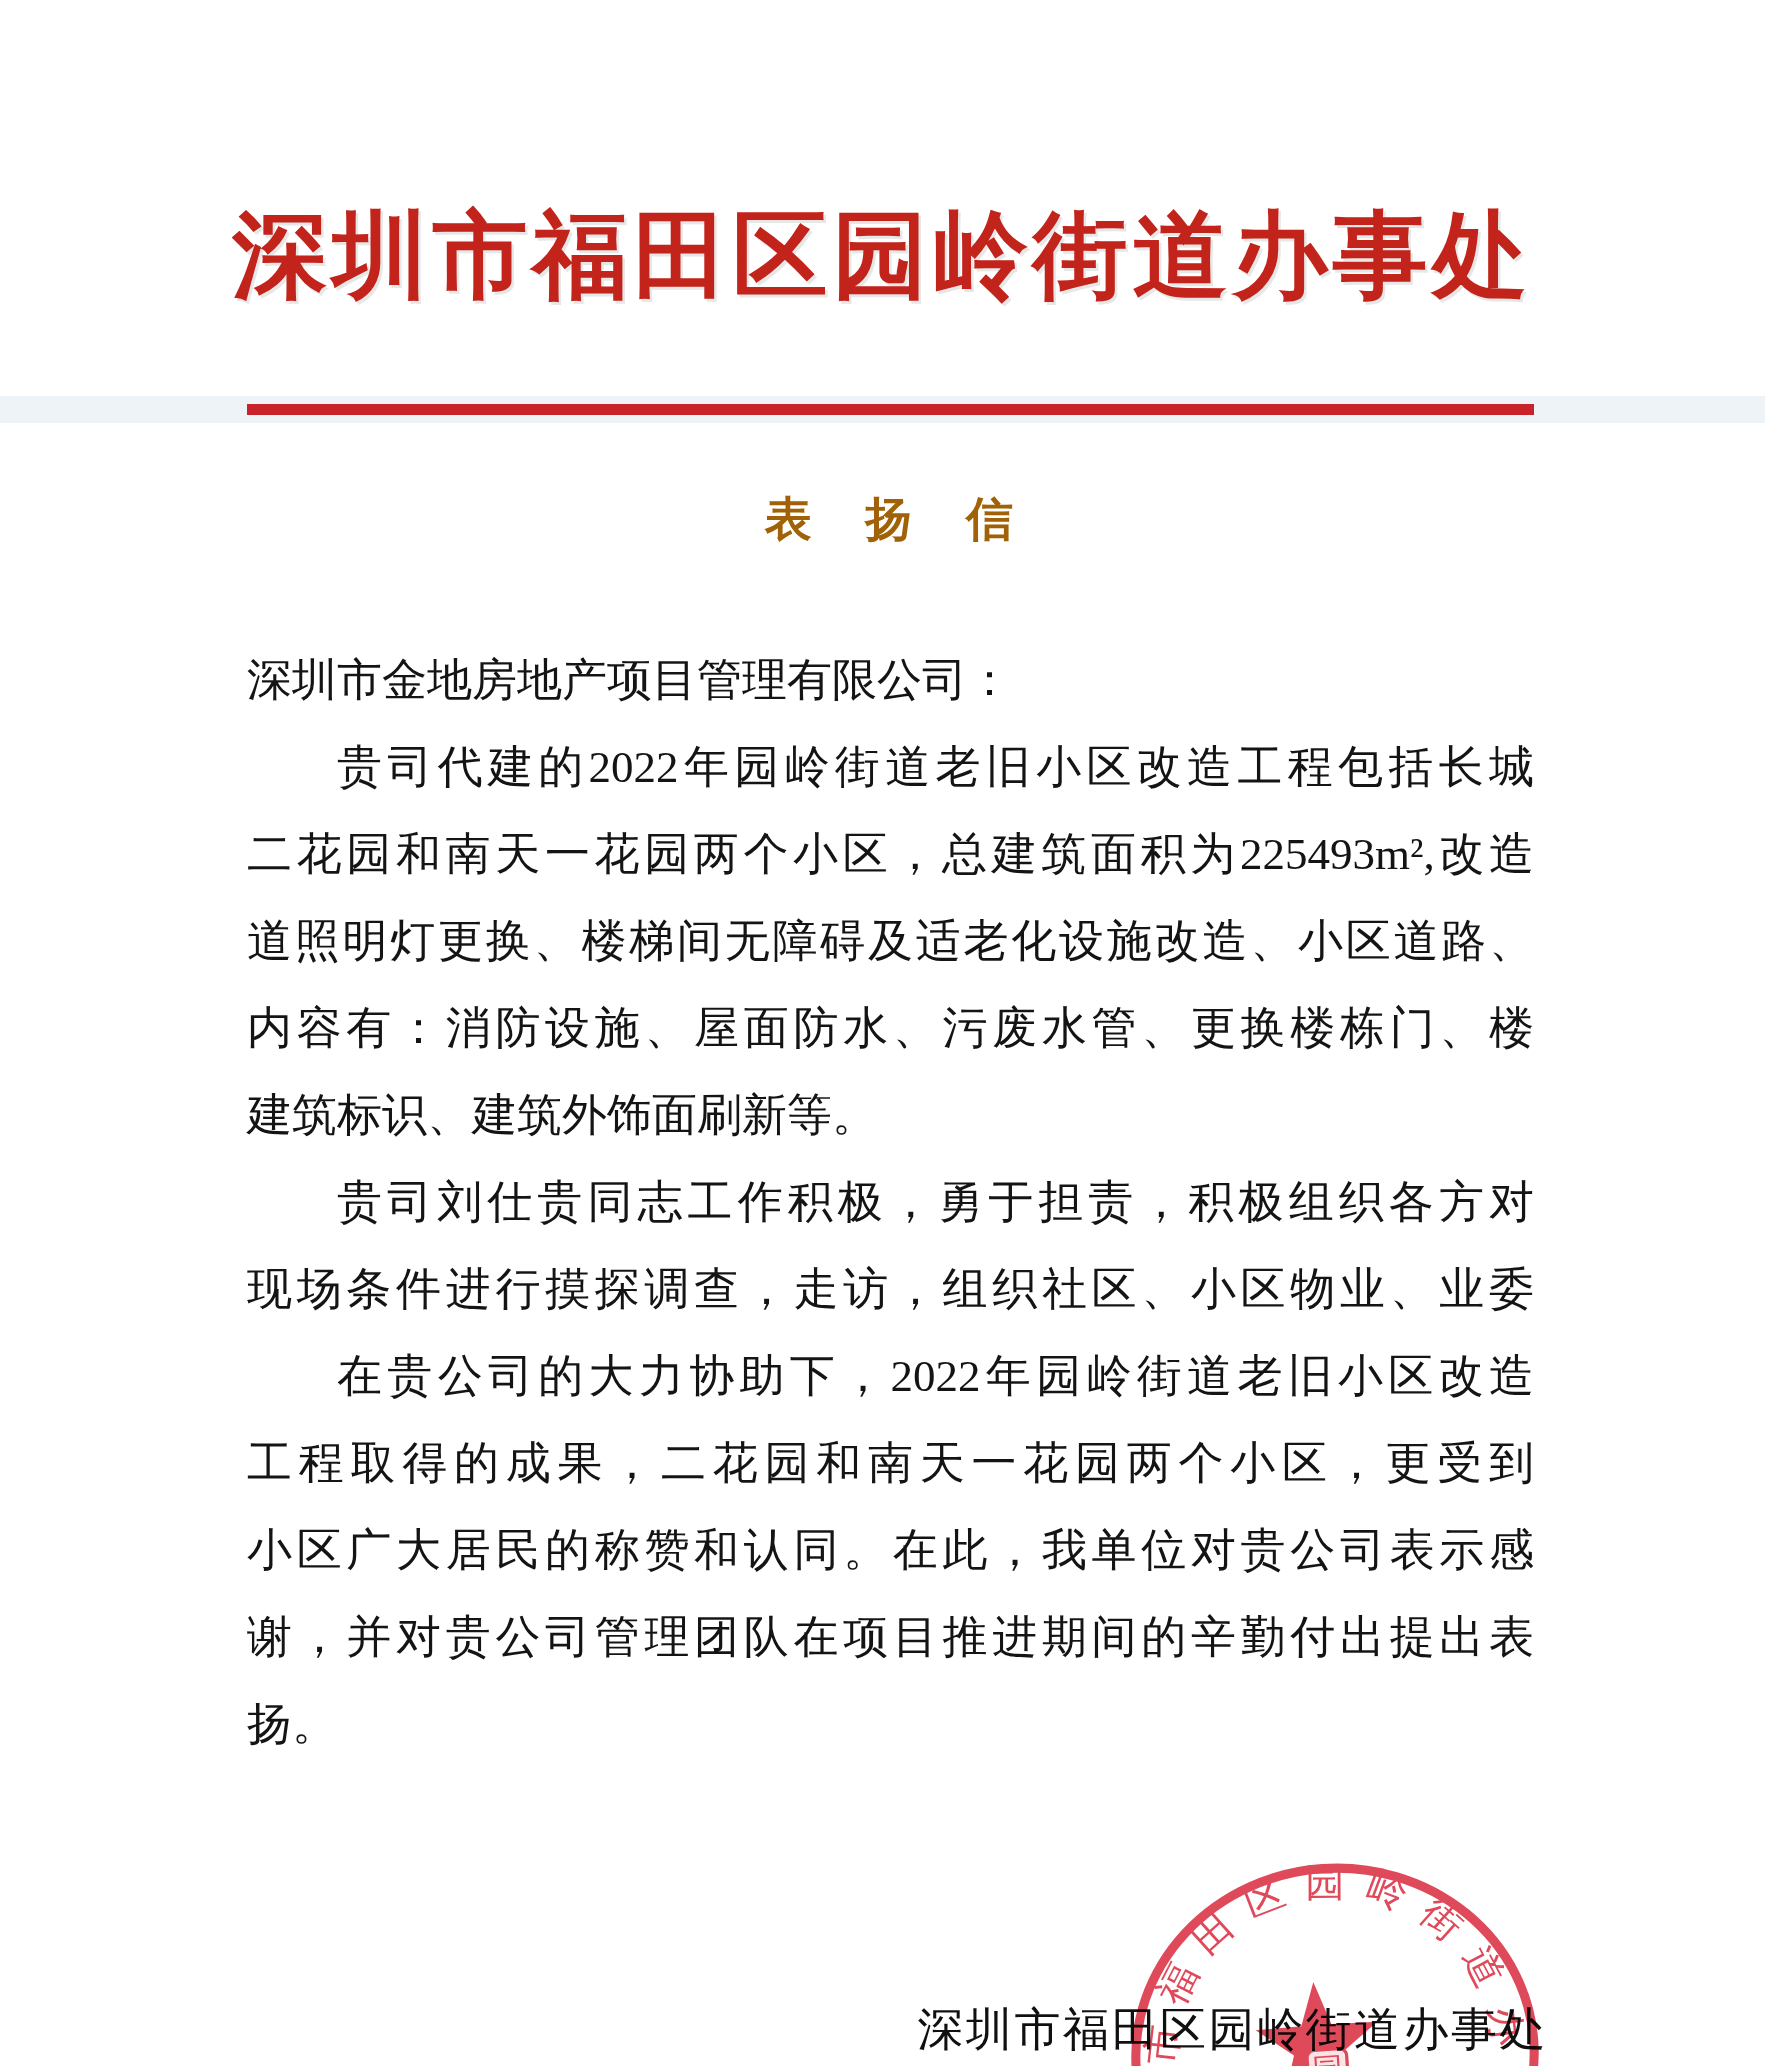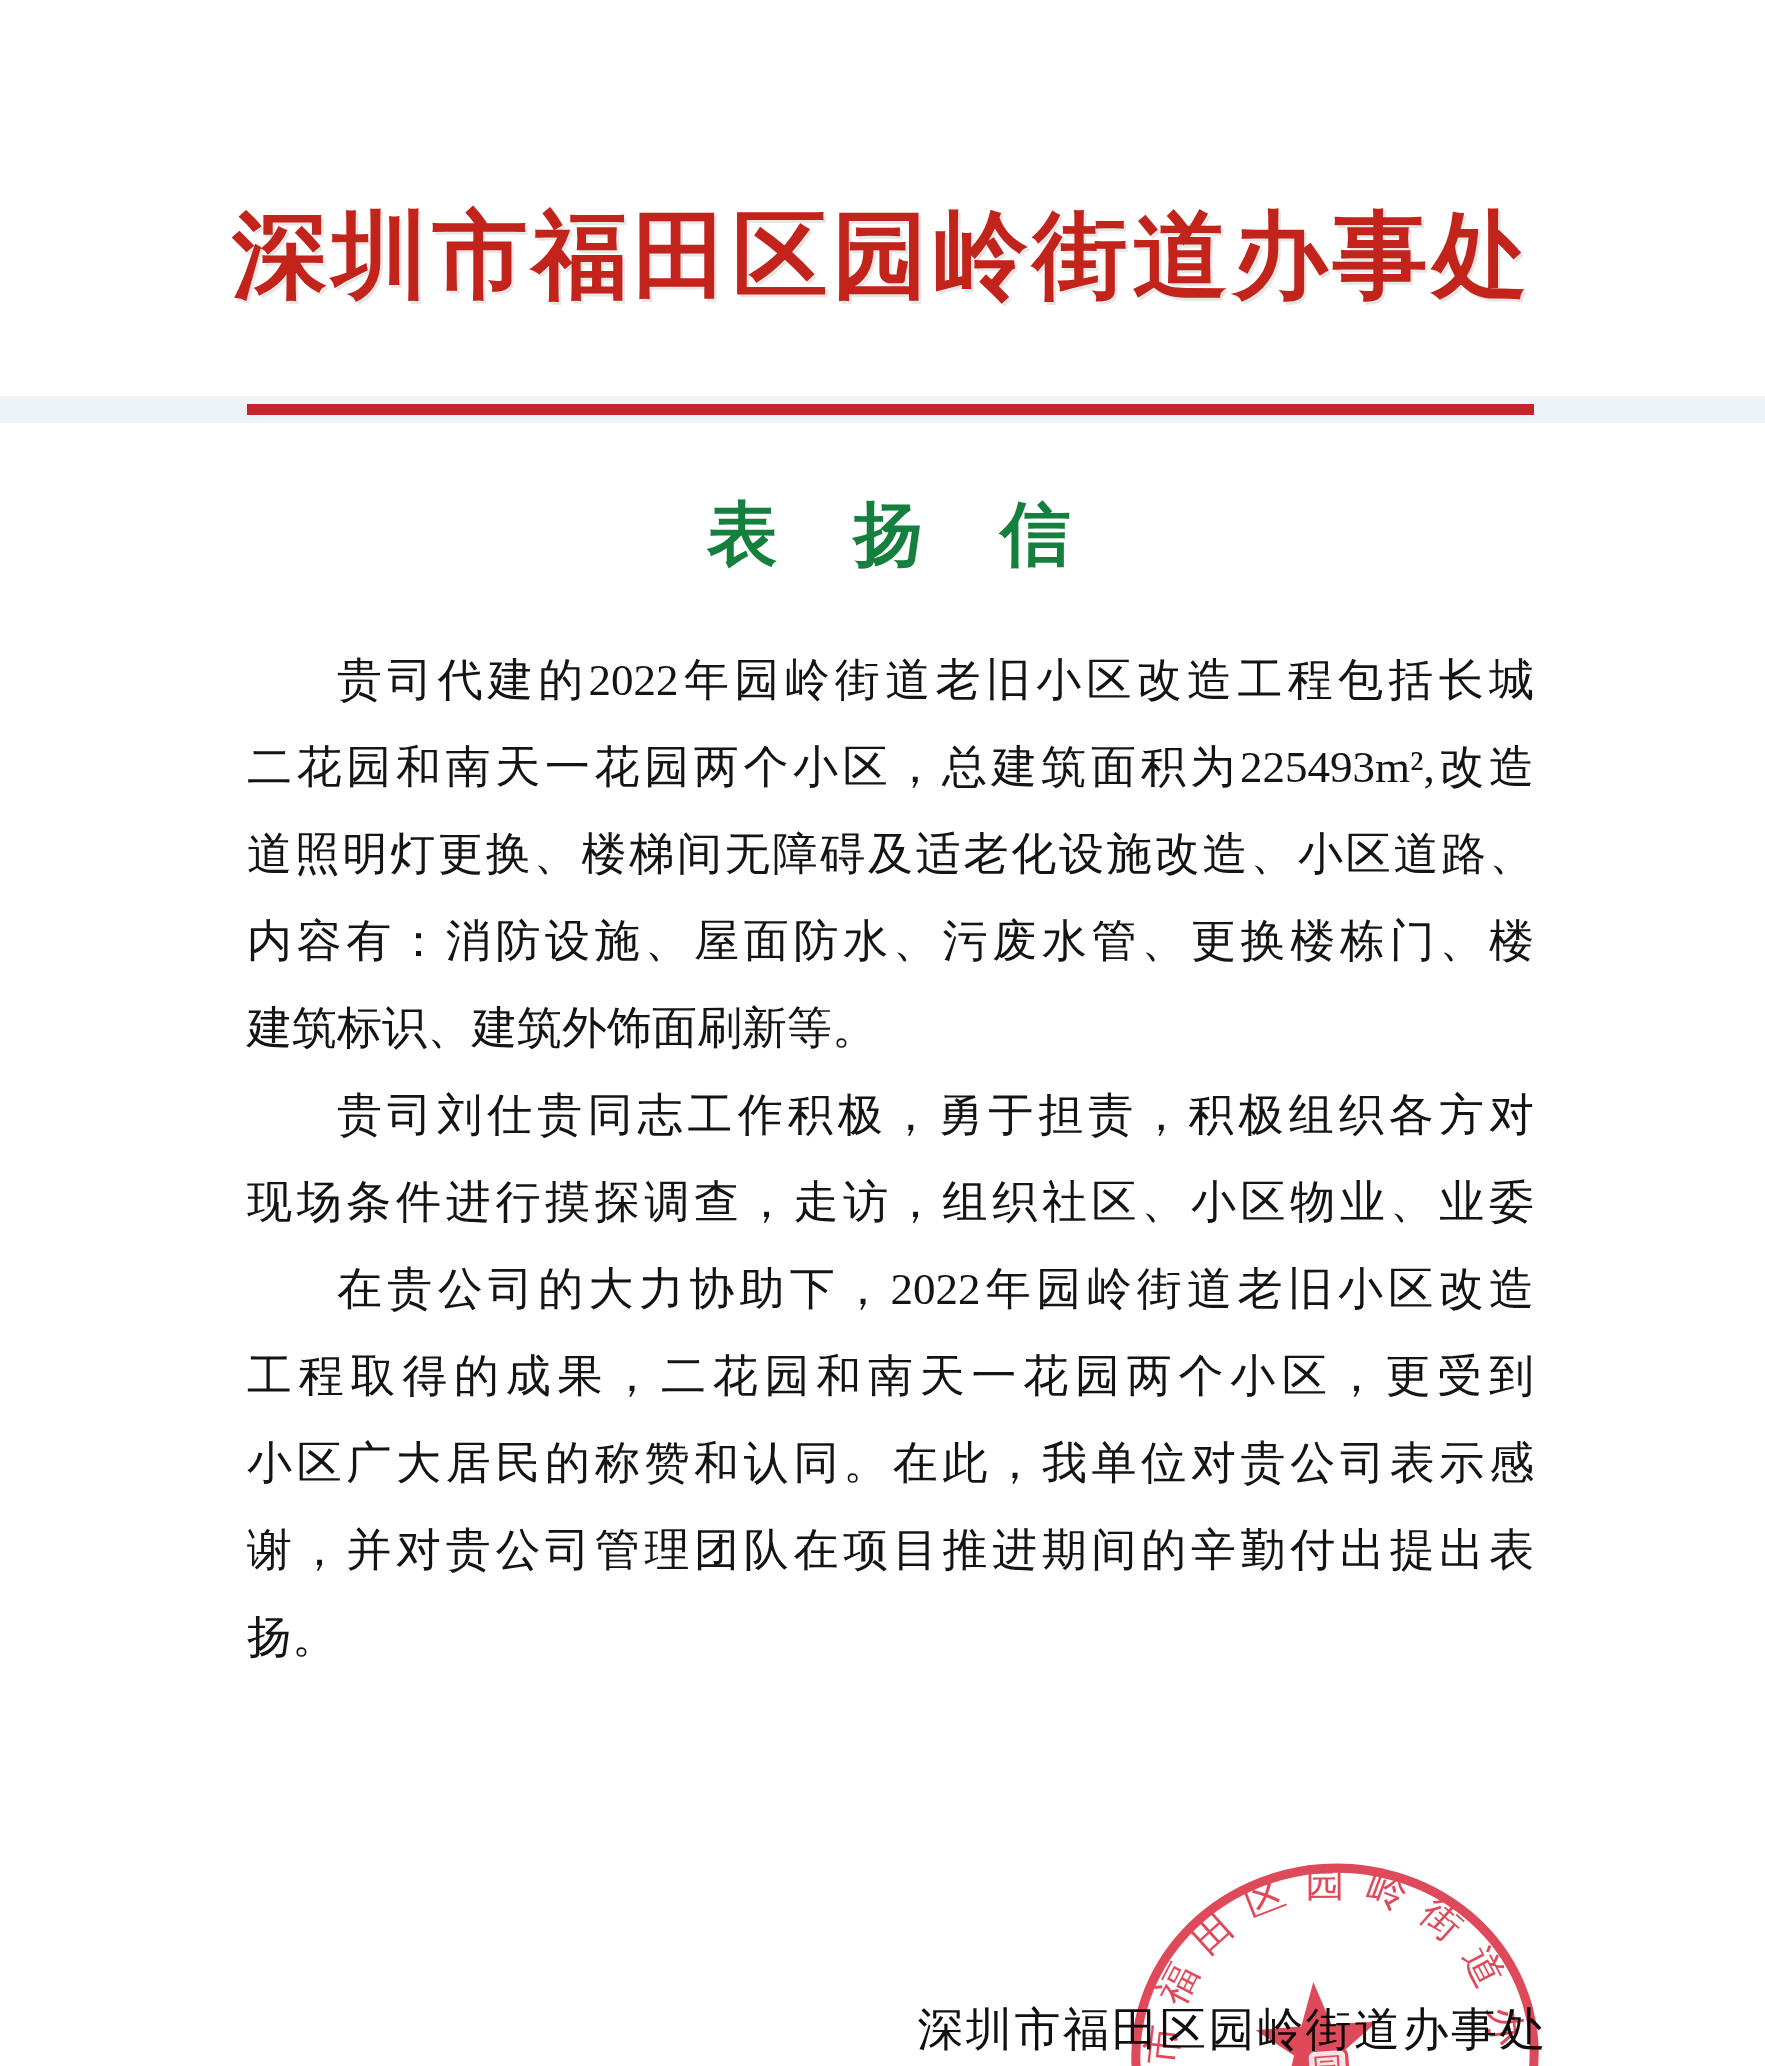--- a/index.html
+++ b/index.html
@@ -24,21 +24,21 @@
     background:#edf3f6;
   }
   .rule{
     position:absolute;top:404px;left:247px;width:1287px;height:10.7px;
     background:#c8232a;
   }
   
   .doc-title{
     position:absolute;top:488px;left:247px;width:1287px;
     text-align:center;
-    font-size:70px;font-weight:700;color:#15803d;
+    font-size:47px;font-weight:700;color:#a16207;
     letter-spacing:3.3px;white-space:nowrap;
   }
   
   .body-text{
     position:absolute;top:637px;left:247px;width:1287px;
     font-size:45px;line-height:87px;
   }
   .body-text .line{min-height:87px;white-space:nowrap;}
   .body-text .line.justify{
     white-space:normal;
@@ -68,20 +68,21 @@
 <div class="page">
 
   <div class="letterhead">深圳市福田区园岭街道办事处</div>
 
   <div class="rule-band"></div>
   <div class="rule"></div>
 
   <div class="doc-title">表　扬　信</div>
 
   <div class="body-text">
+      <div class="line plain">深圳市金地房地产项目管理有限公司：</div>
       <div class="line indent justify">贵司代建的2022年园岭街道老旧小区改造工程包括长城</div>
       <div class="line justify">二花园和南天一花园两个小区，总建筑面积为225493m²,改造</div>
       <div class="line justify">道照明灯更换、楼梯间无障碍及适老化设施改造、小区道路、</div>
       <div class="line justify">内容有：消防设施、屋面防水、污废水管、更换楼栋门、楼</div>
       <div class="line plain">建筑标识、建筑外饰面刷新等。</div>
       <div class="line indent justify">贵司刘仕贵同志工作积极，勇于担责，积极组织各方对</div>
       <div class="line justify">现场条件进行摸探调查，走访，组织社区、小区物业、业委</div>
       <div class="line indent justify">在贵公司的大力协助下，2022年园岭街道老旧小区改造</div>
       <div class="line justify">工程取得的成果，二花园和南天一花园两个小区，更受到</div>
       <div class="line justify">小区广大居民的称赞和认同。在此，我单位对贵公司表示感</div>

